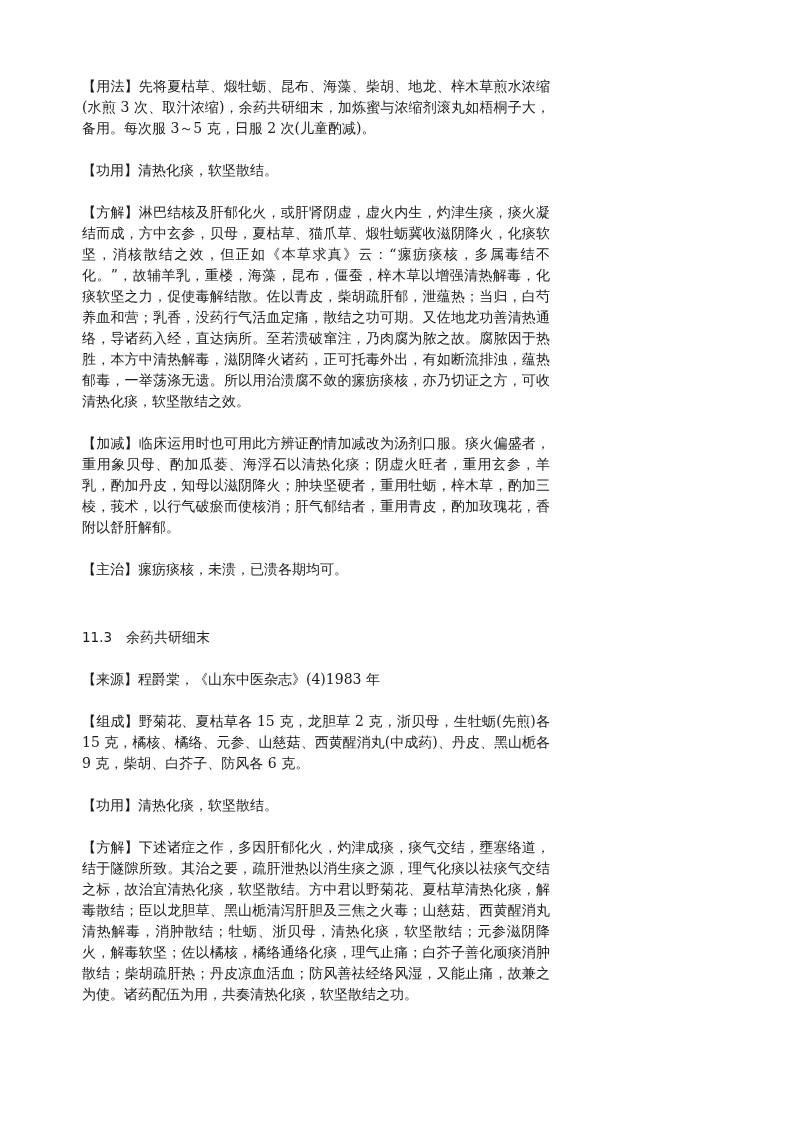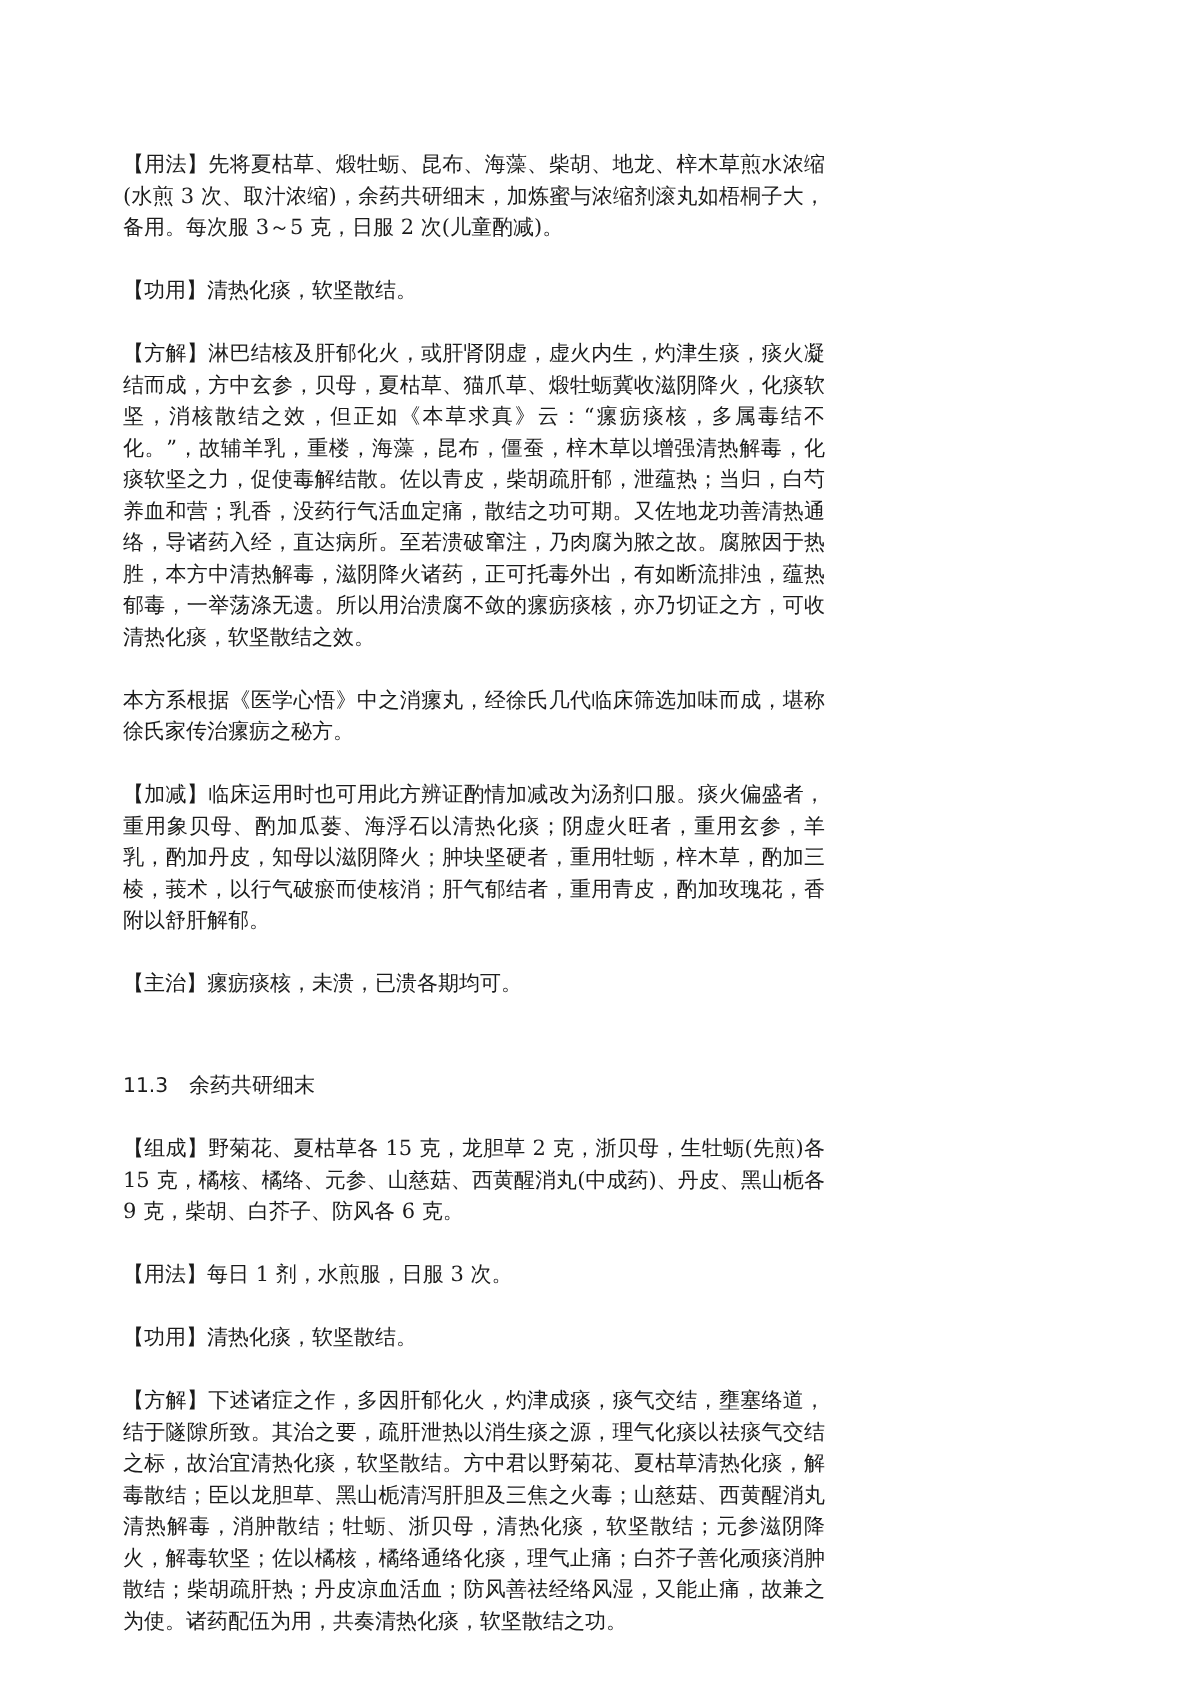--- a/index.html
+++ b/index.html
@@ -11,21 +11,21 @@
     width: 793px;
     height: 1122px;
     overflow: hidden;
     font-family: "DejaVu Serif", "Liberation Serif", serif;
     color: #1b1b1b;
   }
   .page {
     box-sizing: border-box;
     width: 631px;
     height: 1122px;
-    padding: 100px 81px 0 82px;
+    padding: 76px 81px 0 82px;
     background: #ffffff;
   }
   .para {
     font-size: 14px;
     line-height: 21px;
     text-align: justify;
     text-justify: inter-ideograph;
     margin: 0 0 21px 0;
     word-break: break-all;
   }
@@ -50,32 +50,31 @@
 <body>
 
 <div class="page">
 
   <p class="para"><span class="label">【用法】</span><span>先将夏枯草、煅牡蛎、昆布、海藻、柴胡、地龙、梓木草煎水浓缩(水煎 3 次、取汁浓缩)，余药共研细末，加炼蜜与浓缩剂滚丸如梧桐子大，备用。每次服 3～5 克，日服 2 次(儿童酌减)。</span></p>
 
   <p class="para"><span class="label">【功用】</span><span>清热化痰，软坚散结。</span></p>
 
   <p class="para"><span class="label">【方解】</span><span>淋巴结核及肝郁化火，或肝肾阴虚，虚火内生，灼津生痰，痰火凝结而成，方中玄参，贝母，夏枯草、猫爪草、煅牡蛎冀收滋阴降火，化痰软坚，消核散结之效，但正如《本草求真》云：“瘰疬痰核，多属毒结不化。”，故辅羊乳，重楼，海藻，昆布，僵蚕，梓木草以增强清热解毒，化痰软坚之力，促使毒解结散。佐以青皮，柴胡疏肝郁，泄蕴热；当归，白芍养血和营；乳香，没药行气活血定痛，散结之功可期。又佐地龙功善清热通络，导诸药入经，直达病所。至若溃破窜注，乃肉腐为脓之故。腐脓因于热胜，本方中清热解毒，滋阴降火诸药，正可托毒外出，有如断流排浊，蕴热郁毒，一举荡涤无遗。所以用治溃腐不敛的瘰疬痰核，亦乃切证之方，可收清热化痰，软坚散结之效。</span></p>
 
-  <p class="para"><span>本方系根据《医学心悟》中之消瘰丸，经徐氏几代临床筛选加味而成，堪称徐氏家传治瘰疬之秘方。</span></p>
 
   <p class="para"><span class="label">【加减】</span><span>临床运用时也可用此方辨证酌情加减改为汤剂口服。痰火偏盛者，重用象贝母、酌加瓜蒌、海浮石以清热化痰；阴虚火旺者，重用玄参，羊乳，酌加丹皮，知母以滋阴降火；肿块坚硬者，重用牡蛎，梓木草，酌加三棱，莪术，以行气破瘀而使核消；肝气郁结者，重用青皮，酌加玫瑰花，香附以舒肝解郁。</span></p>
 
   <p class="para"><span class="label">【主治】</span><span>瘰疬痰核，未溃，已溃各期均可。</span></p>
 
 
 
   <h2 class="section-heading"><span class="num">11.3</span><span class="title">余药共研细末</span></h2>
 
+  <p class="para"><span class="label">【来源】</span><span>程爵棠，《山东中医杂志》(4)1983 年</span></p>
 
   <p class="para"><span class="label">【组成】</span><span>野菊花、夏枯草各 15 克，龙胆草 2 克，浙贝母，生牡蛎(先煎)各 15 克，橘核、橘络、元参、山慈菇、西黄醒消丸(中成药)、丹皮、黑山栀各 9 克，柴胡、白芥子、防风各 6 克。</span></p>
 
-  <p class="para"><span class="label">【用法】</span><span>每日 1 剂，水煎服，日服 3 次。</span></p>
 
   <p class="para"><span class="label">【功用】</span><span>清热化痰，软坚散结。</span></p>
 
   <p class="para"><span class="label">【方解】</span><span>下述诸症之作，多因肝郁化火，灼津成痰，痰气交结，壅塞络道，结于隧隙所致。其治之要，疏肝泄热以消生痰之源，理气化痰以祛痰气交结之标，故治宜清热化痰，软坚散结。方中君以野菊花、夏枯草清热化痰，解毒散结；臣以龙胆草、黑山栀清泻肝胆及三焦之火毒；山慈菇、西黄醒消丸清热解毒，消肿散结；牡蛎、浙贝母，清热化痰，软坚散结；元参滋阴降火，解毒软坚；佐以橘核，橘络通络化痰，理气止痛；白芥子善化顽痰消肿散结；柴胡疏肝热；丹皮凉血活血；防风善祛经络风湿，又能止痛，故兼之为使。诸药配伍为用，共奏清热化痰，软坚散结之功。</span></p>
 
 </div>
 
 </body></html>

